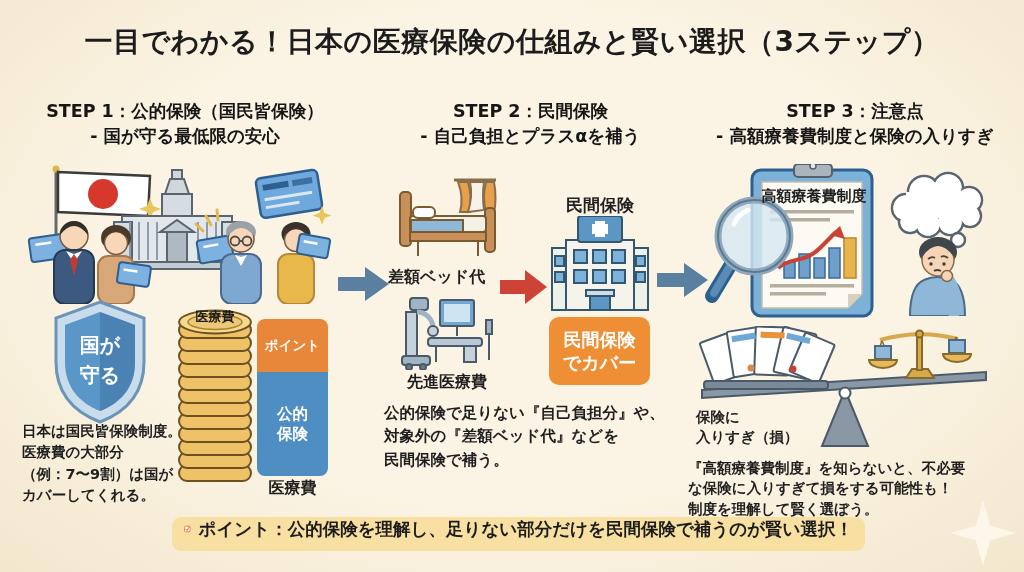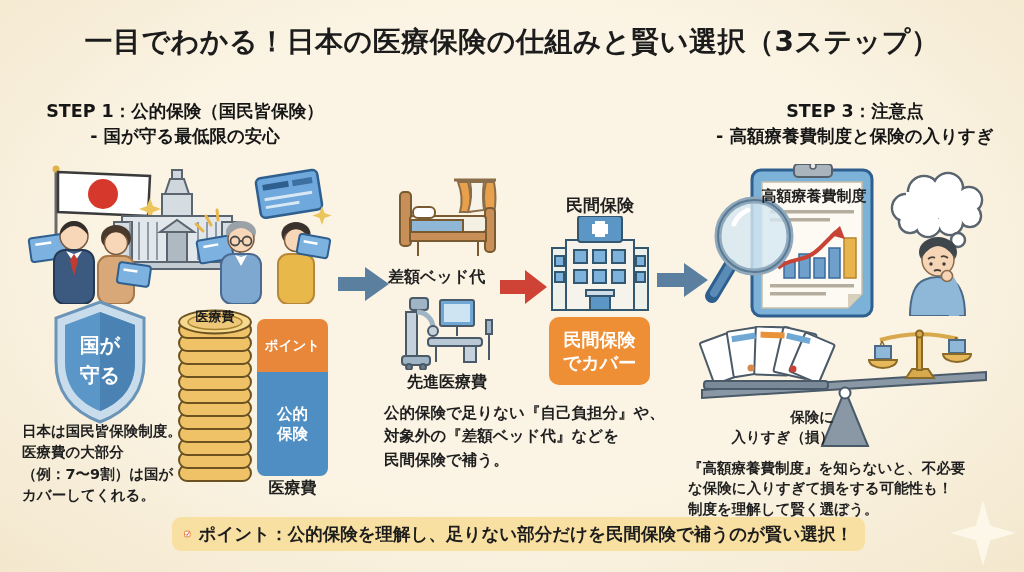--- a/index.html
+++ b/index.html
@@ -55,44 +55,48 @@
   .cap2 { left:384px; top:402px; width:300px; font-weight:bold; font-size:15.5px; line-height:1.5; }
 
   
   .clipboard { left:700px; top:164px; width:180px; height:154px; }
   .clip-title { left:756px; top:187px; width:116px; text-align:center; font-weight:bold; font-size:15px; }
   .bubble   { left:884px; top:166px; width:106px; height:92px; }
   .bubble-text { left:892px; top:181px; width:92px; text-align:center; font-weight:bold;
                  font-size:15.5px; line-height:1.35; }
   .person   { left:900px; top:232px; width:82px; height:84px; }
   .seesaw   { left:694px; top:326px; width:302px; height:122px; }
-  .seesaw-left-label  { left:696px; top:407px; width:138px; text-align:right; font-weight:bold;
+  .seesaw-left-label  { left:696px; top:407px; width:138px; text-align:left; font-weight:bold;
                         font-size:14.5px; line-height:1.4; }
   .seesaw-right-label { left:850px; top:407px; width:142px; text-align:center; font-weight:bold;
                         font-size:14.5px; line-height:1.4; }
   .cap3 { left:688px; top:458px; width:334px; font-weight:bold;
           font-size:14.5px; line-height:1.4; }
 
   
   .banner { left:172px; top:517px; width:693px; height:34px; background:#f8e0a2;
-            border-radius:9px; display:flex; align-items:center; gap:8px; padding:0 12px; }
+            border-radius:9px; display:flex; align-items:flex-start; gap:8px; padding:0 12px; }
   .banner-text { font-weight:bold; font-size:17.5px; color:#1c1c1c; white-space:nowrap; }
   .sparkle { left:950px; top:500px; width:66px; height:66px; background:#fcf7e9;
              clip-path: polygon(50% 0, 61% 39%, 100% 50%, 61% 61%, 50% 100%, 39% 61%, 0 50%, 39% 39%); }
 </style>
 </head>
 <body>
 
 <div class="canvas">
 
   <div class="abs title">一目でわかる！日本の医療保険の仕組みと賢い選択（3ステップ）</div>
 
   <div class="abs h1 step-heading">
     <div>STEP 1：公的保険（国民皆保険）</div>
     <div>- 国が守る最低限の安心</div>
+  </div>
+  <div class="abs h2 step-heading">
+    <div>STEP 2：民間保険</div>
+    <div>- 自己負担とプラスαを補う</div>
   </div>
   <div class="abs h3 step-heading">
     <div>STEP 3：注意点</div>
     <div>- 高額療養費制度と保険の入りすぎ</div>
   </div>
 
   <svg class="abs scene1" viewBox="0 0 322 142">
     <line x1="34" y1="8" x2="34" y2="120" stroke="#6a6a6a" stroke-width="3"></line>
     <circle cx="34" cy="7" r="3.5" fill="#e0b24c"></circle>
     <g>

